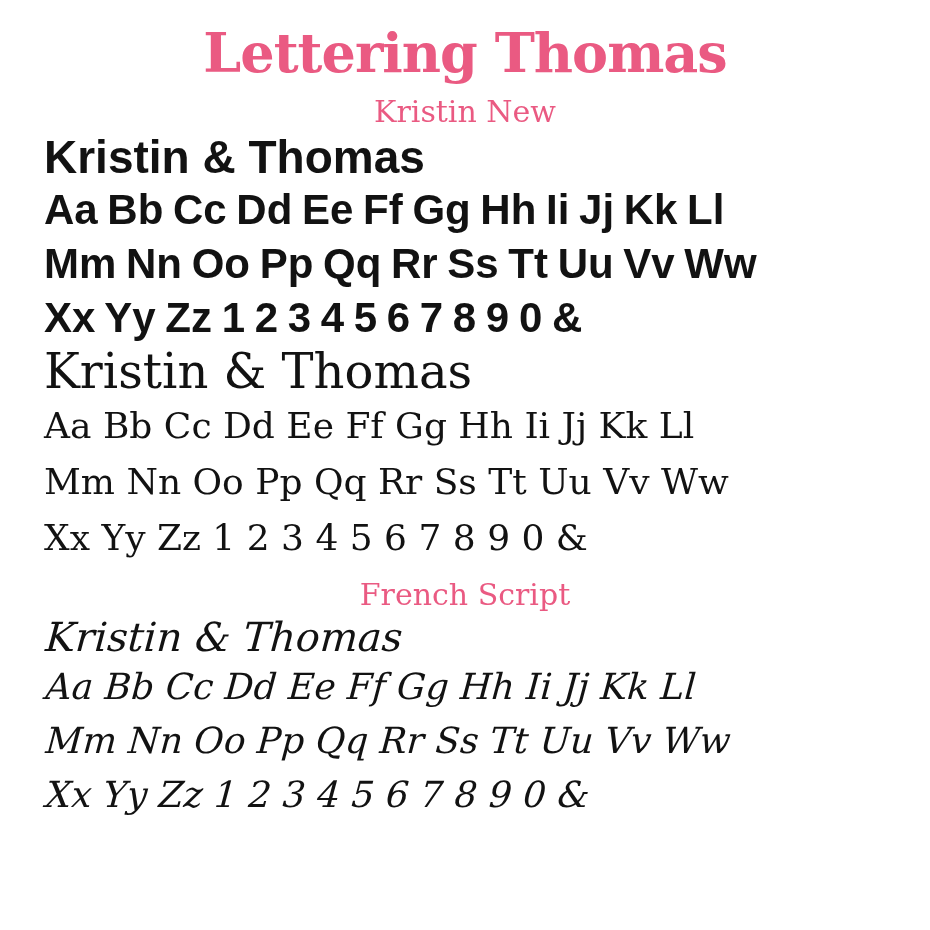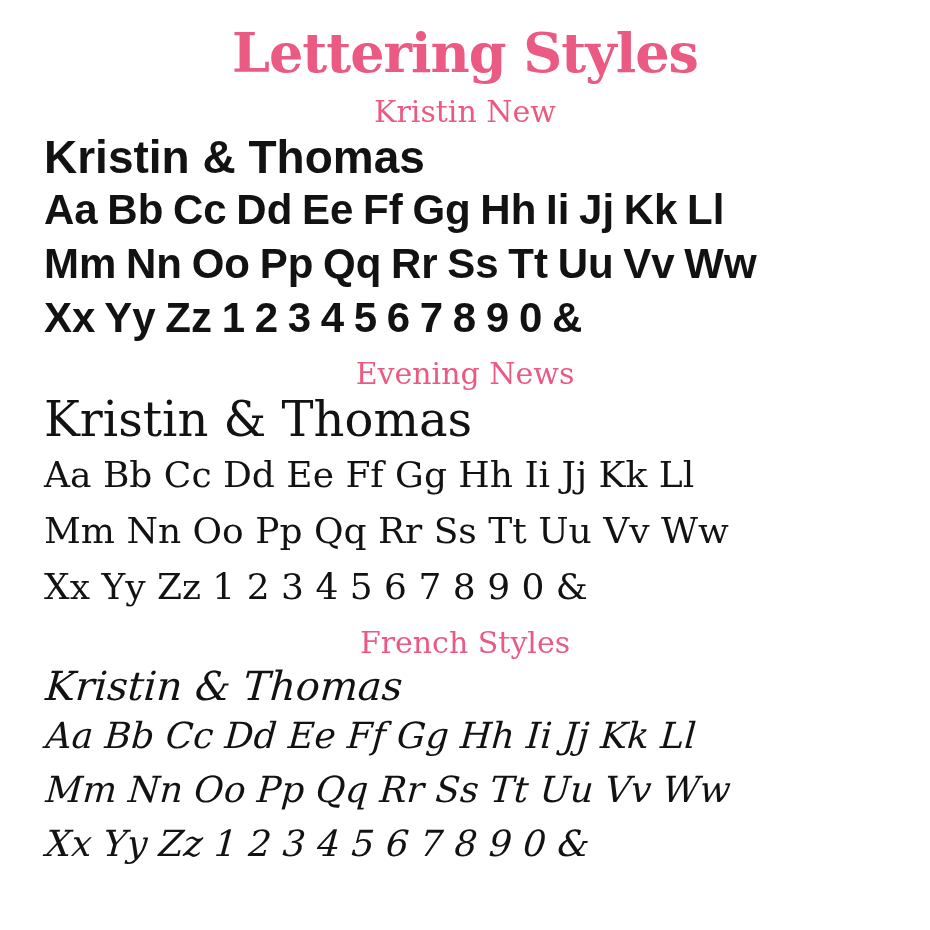--- a/index.html
+++ b/index.html
@@ -93,44 +93,43 @@
     line-height: 1.5;
     transform: skewX(-4deg);
     transform-origin: left bottom;
   }
 </style>
 </head>
 <body>
 
 <main>
 
-  <h1 class="page-title">Lettering Styles</h1>
+  <h1 class="page-title">Lettering Thomas</h1>
 
   <section>
     <h2 class="section-title">Kristin New</h2>
     <div class="sample font-avante">
       <div class="sample-line sample-name">Kristin &amp; Thomas</div>
       <div class="sample-line alphabet-line">Aa Bb Cc Dd Ee Ff Gg Hh Ii Jj Kk Ll</div>
       <div class="sample-line alphabet-line">Mm Nn Oo Pp Qq Rr Ss Tt Uu Vv Ww</div>
       <div class="sample-line alphabet-line">Xx Yy Zz 1 2 3 4 5 6 7 8 9 0 &amp;</div>
     </div>
   </section>
 
   <section>
-    <h2 class="section-title">Evening News</h2>
     <div class="sample font-evening">
       <div class="sample-line sample-name">Kristin &amp; Thomas</div>
       <div class="sample-line alphabet-line">Aa Bb Cc Dd Ee Ff Gg Hh Ii Jj Kk Ll</div>
       <div class="sample-line alphabet-line">Mm Nn Oo Pp Qq Rr Ss Tt Uu Vv Ww</div>
       <div class="sample-line alphabet-line">Xx Yy Zz 1 2 3 4 5 6 7 8 9 0 &amp;</div>
     </div>
   </section>
 
   <section>
-    <h2 class="section-title">French Styles</h2>
+    <h2 class="section-title">French Script</h2>
     <div class="sample font-script">
       <div class="sample-line sample-name">Kristin &amp; Thomas</div>
       <div class="sample-line alphabet-line">Aa Bb Cc Dd Ee Ff Gg Hh Ii Jj Kk Ll</div>
       <div class="sample-line alphabet-line">Mm Nn Oo Pp Qq Rr Ss Tt Uu Vv Ww</div>
       <div class="sample-line alphabet-line">Xx Yy Zz 1 2 3 4 5 6 7 8 9 0 &amp;</div>
     </div>
   </section>
 
 </main>
 

